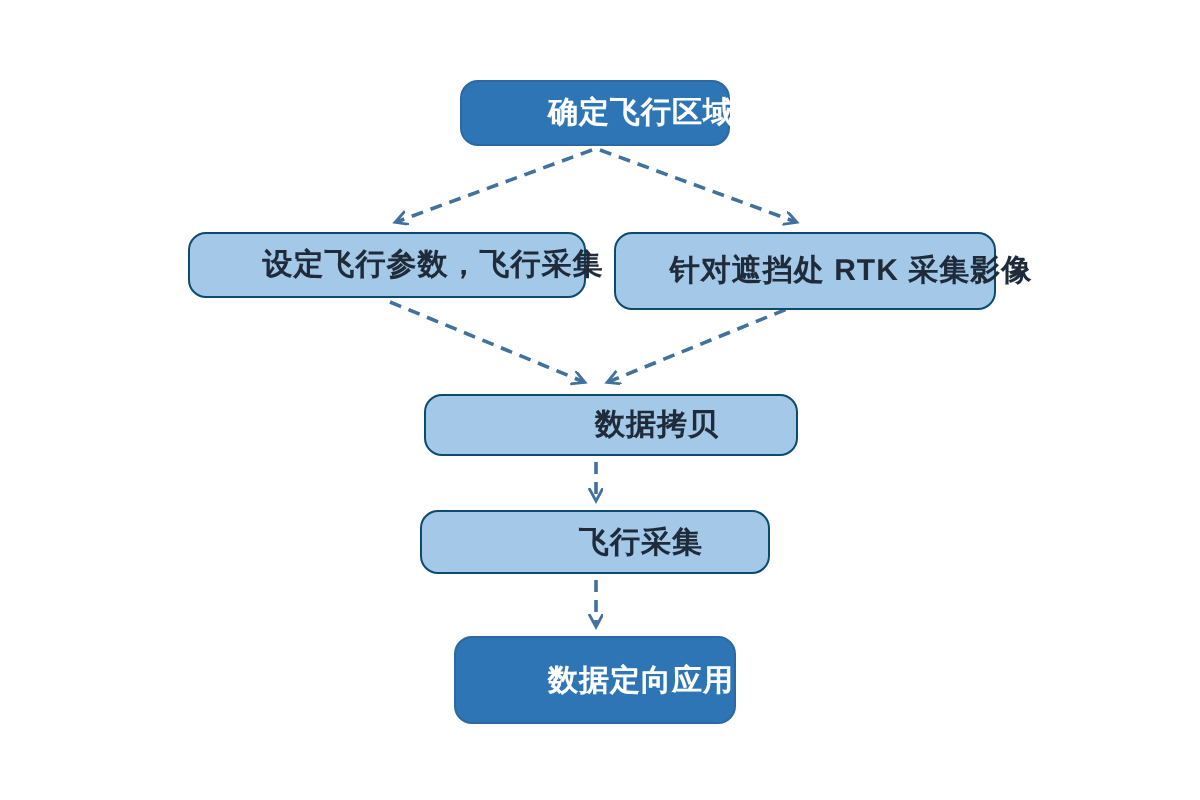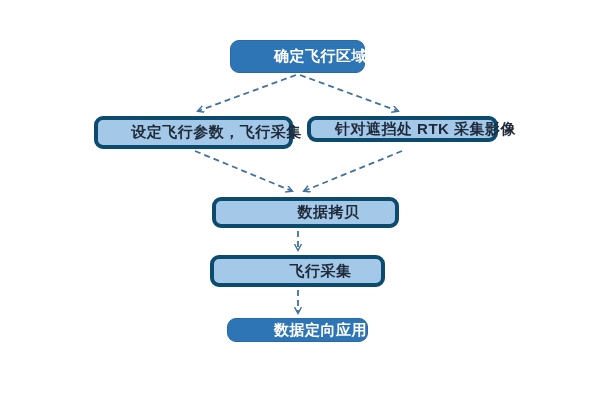--- a/index.html
+++ b/index.html
@@ -36,31 +36,31 @@
     box-sizing: border-box;
     padding-left: 46px;
   }
   .node.primary {
     background: #2E75B6;
     border: 1px solid #2A69A4;
     color: #FFFFFF;
   }
   .node.secondary {
     background: #A4C8E8;
-    border: 4px solid #0c4a6e;
+    border: 1px solid #0c4a6e;
     color: #1F2B3A;
     justify-content: center;
   }
   
   #node-define-area     { left: 230px; top: 40px;  width: 135px; height: 33px; }
   #node-set-params      { left: 94px;  top: 116px; width: 199px; height: 33px; }
-  #node-rtk-capture     { left: 307px; top: 116px; width: 191px; height: 26px; }
+  #node-rtk-capture     { left: 307px; top: 116px; width: 191px; height: 39px; }
   #node-data-copy       { left: 212px; top: 197px; width: 187px; height: 31px; }
   #node-data-modeling   { left: 210px; top: 255px; width: 175px; height: 32px; }
-  #node-data-application{ left: 227px; top: 318px; width: 141px; height: 24px; text-align: center; }
+  #node-data-application{ left: 227px; top: 318px; width: 141px; height: 44px; text-align: center; }
 </style>
 </head>
 <body>
 
 <div class="canvas">
 
   <svg class="arrow-layer" width="600" height="400" viewBox="0 0 600 400" xmlns="http://www.w3.org/2000/svg">
     <defs>
       <marker id="vhead" markerWidth="9" markerHeight="9" refX="6" refY="3.5" orient="auto" markerUnits="userSpaceOnUse">
         <path d="M0,0 L6.5,3.5 L0,7" fill="none" stroke="#41719C" stroke-width="1.4"></path>

